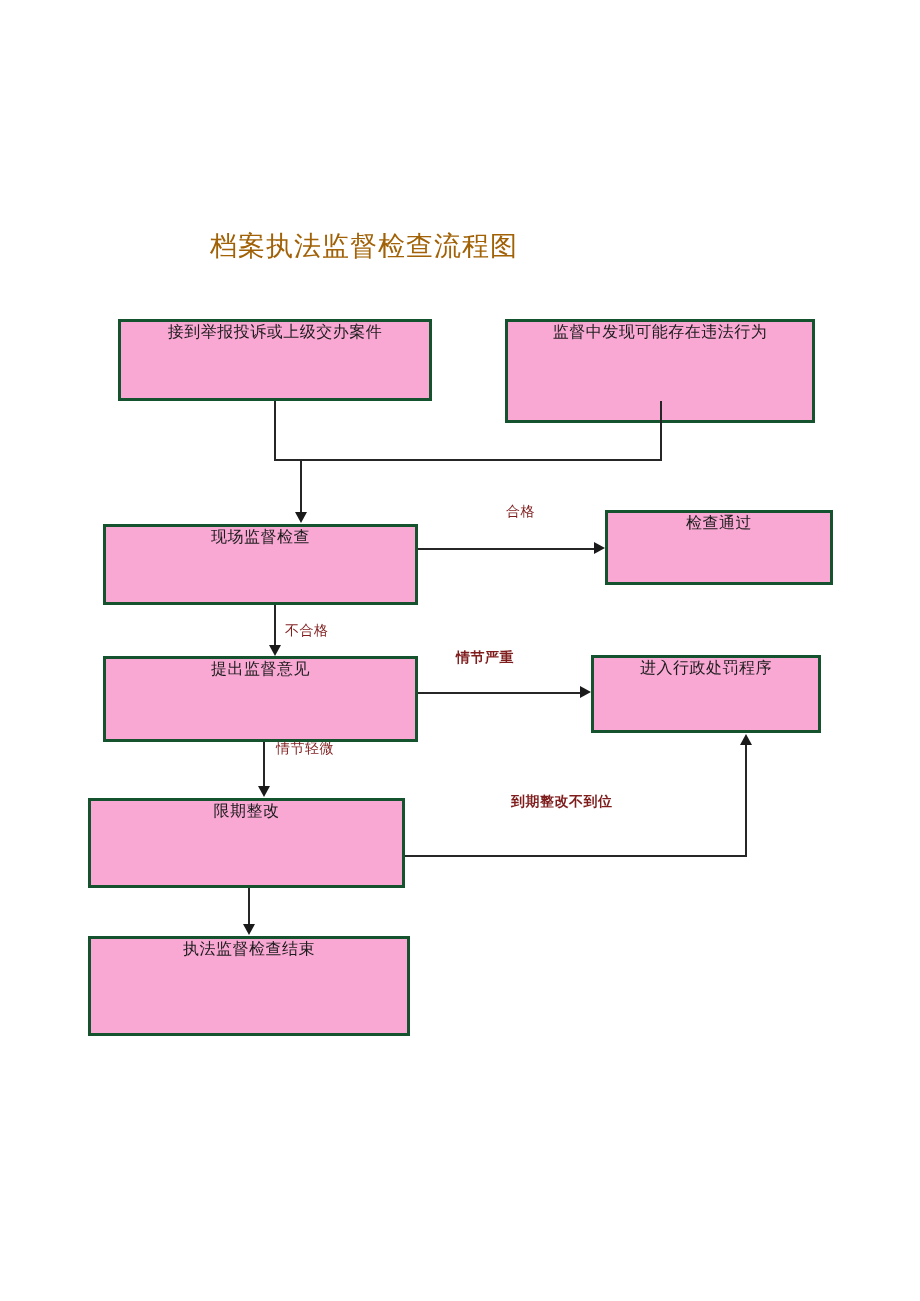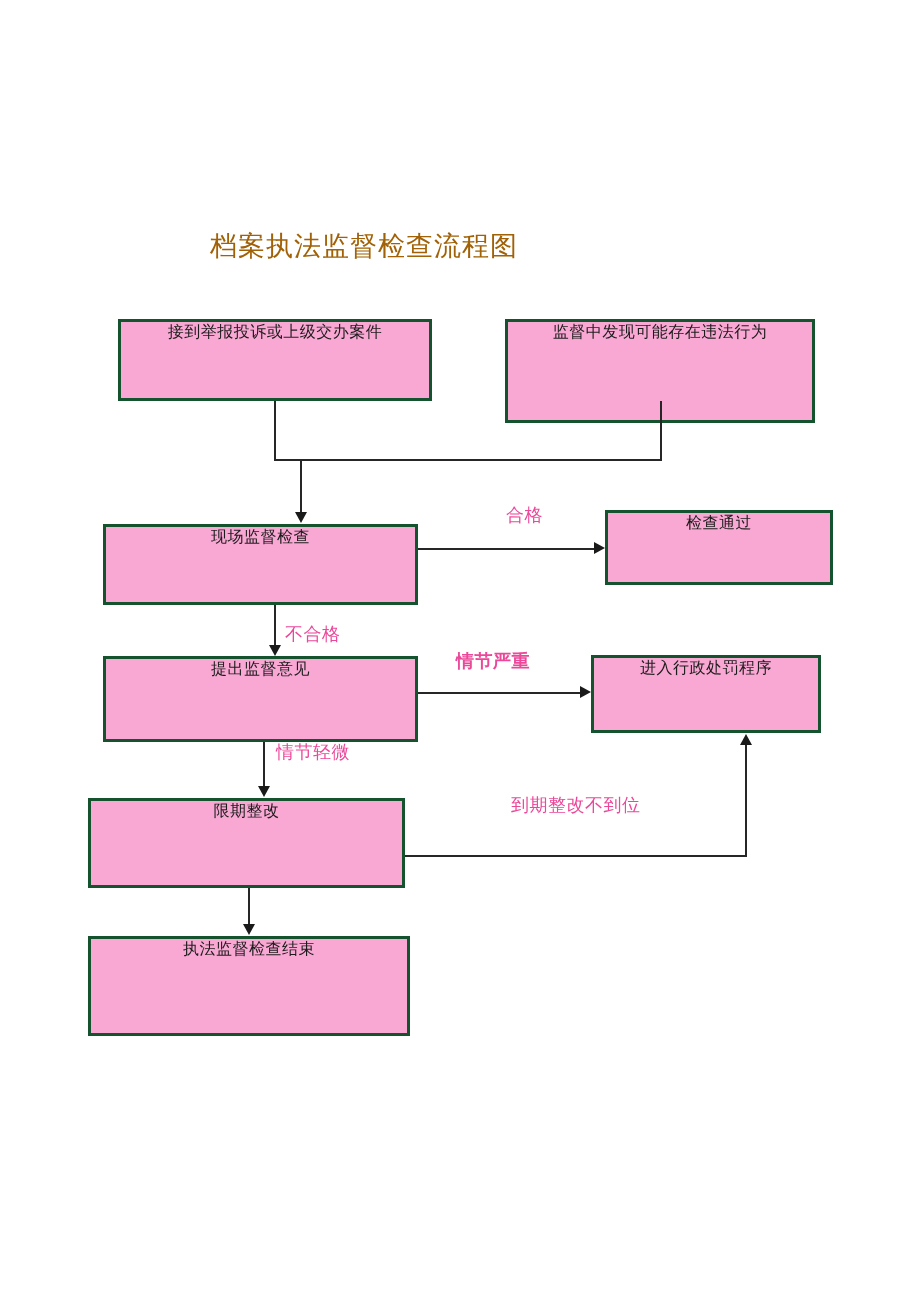--- a/index.html
+++ b/index.html
@@ -83,22 +83,22 @@
   .arrow-right {
     position: absolute;
     width: 0; height: 0;
     border-top: 6px solid transparent;
     border-bottom: 6px solid transparent;
     border-left: 11px solid #1a1a1a;
   }
   .edge-label {
     position: absolute;
     font-family: "DejaVu Serif", "Liberation Serif", serif;
-    font-size: 18px;
-    color: #ec4899;
+    font-size: 14px;
+    color: #7f1d1d;
     white-space: nowrap;
     letter-spacing: 0.5px;
   }
 </style>
 </head>
 <body>
 
 <div id="page">
 
   <div id="flow-title">档案执法监督检查流程图</div>
@@ -149,21 +149,21 @@
   <div class="arrow-down" style="left:258px; top:786px;"></div>
   <div class="edge-label" style="left:276px; top:740px;">情节轻微</div>
 
   <div class="node" id="node-rectify">
     <span class="node-label">限期整改</span>
   </div>
 
   <div class="conn-h" style="left:405px; top:855px; width:342px;"></div>
   <div class="conn-v" style="left:745px; top:745px; height:110px;"></div>
   <div class="arrow-up" style="left:740px; top:734px;"></div>
-  <div class="edge-label" style="left:511px; top:793px;">到期整改不到位</div>
+  <div class="edge-label" style="left:511px; top:793px;font-weight:bold;">到期整改不到位</div>
 
   <div class="conn-v" style="left:248px; top:888px; height:37px;"></div>
   <div class="arrow-down" style="left:243px; top:924px;"></div>
 
   <div class="node" id="node-end">
     <span class="node-label">执法监督检查结束</span>
   </div>
 
 </div>
 

